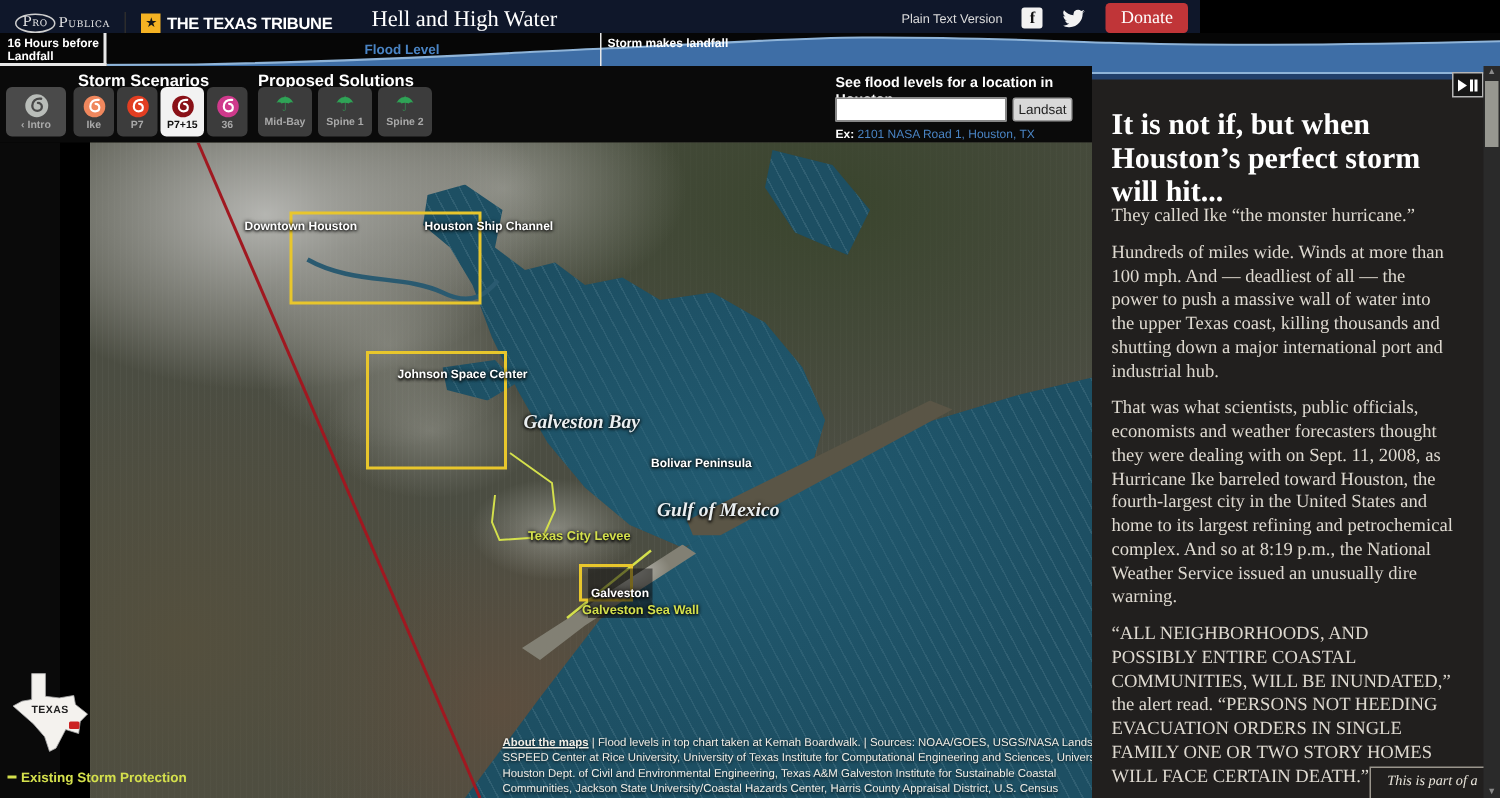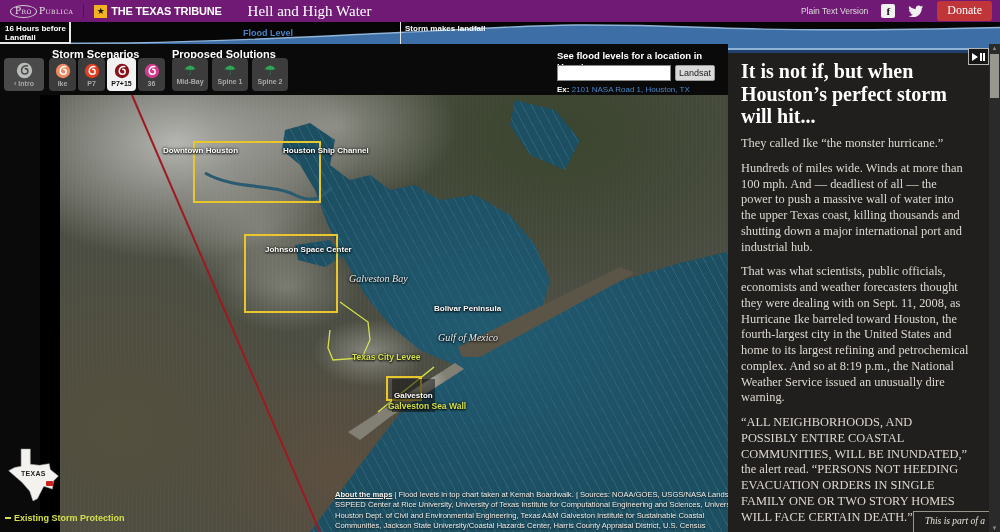--- a/index.html
+++ b/index.html
@@ -1,20 +1,20 @@
 <!DOCTYPE html>
 <html><head>
 <meta charset="utf-8">
 <style>
   * { margin:0; padding:0; box-sizing:border-box; }
   html,body { width:1000px; height:532px; overflow:hidden; background:#000; }
   body { font-family:"Liberation Sans", sans-serif; position:relative; }
 
   
-  #header { position:absolute; left:0; top:0; width:1000px; height:22px; background:#701a75; display:flex; align-items:center; }
+  #header { position:absolute; left:0; top:0; width:800px; height:22px; background:#0f172a; display:flex; align-items:flex-end; }
   .pp-logo { display:flex; align-items:center; margin-left:10px; font-family:"DejaVu Serif", serif; font-size:9px; color:#e8e8e8; letter-spacing:.5px; white-space:nowrap; }
   .pp-oval { border:1px solid #cfcfcf; border-radius:50%; padding:0 4px 1px 4px; margin-right:2px; }
   .hdr-div { width:1px; height:14px; background:#2c2c2c; margin:0 10px; }
   .tt-logo { display:flex; align-items:center; gap:4px; }
   .tt-star { width:13px; height:13px; background:#f4b223; color:#161616; font-size:9px; line-height:13px; text-align:center; }
   .tt-name { color:#fff; font-weight:bold; font-size:11px; letter-spacing:-0.2px; white-space:nowrap; }
   .app-title { font-family:"Liberation Serif", serif; font-size:15px; color:#fff; margin-left:26px; white-space:nowrap; }
   #header .right { margin-left:auto; display:flex; align-items:center; gap:13px; margin-right:8px; }
   .plain-text { color:#ddd; font-size:8.5px; cursor:pointer; }
   .fb { width:14px; height:14px; background:#f2f2f2; border-radius:2px; color:#111; font-weight:bold; font-size:11px; text-align:center; line-height:14px; font-family:"Liberation Serif", serif; cursor:pointer; }
@@ -68,37 +68,37 @@
   #bay { clip-path:polygon(225px 35px,250px 28px,275px 45px,270px 70px,290px 85px,310px 80px,330px 95px,355px 90px,380px 105px,415px 100px,450px 120px,475px 150px,490px 185px,480px 220px,450px 245px,420px 260px,395px 270px,360px 255px,330px 230px,305px 200px,285px 165px,268px 130px,255px 95px,240px 70px,222px 55px); }
   #gulf { clip-path:polygon(250px 437px,300px 370px,340px 318px,400px 268px,455px 232px,540px 192px,620px 168px,688px 152px,688px 437px); }
   #sanjac { clip-path:polygon(455px 5px,495px 15px,520px 45px,505px 75px,470px 60px,450px 30px); }
   #clearlake { clip-path:polygon(235px 150px,270px 145px,285px 160px,265px 172px,238px 165px); }
   .isle { position:absolute; inset:0; }
   #bolivar { background:#5a5546; clip-path:polygon(398px 252px,560px 172px,575px 178px,470px 235px,420px 262px,402px 262px); }
   #galv-isl { background:#828074; background-image:radial-gradient(40px 20px at 355px 285px, rgba(210,210,205,.9), transparent 80%); clip-path:polygon(288px 337px,395px 268px,404px 274px,330px 322px,300px 345px); }
   #map svg.overlay { position:absolute; left:0; top:0; }
   .mrect { position:absolute; border:2px solid #e8c62c; }
   .mlabel { position:absolute; color:#fff; font-size:8px; font-weight:bold; text-shadow:0 1px 2px #000,0 0 3px #000; white-space:nowrap; }
-  .mlabel.it { font-style:italic; font-weight:normal; font-family:"Liberation Serif", serif; font-size:10px; color:#e9eef0; }
+  .mlabel.it { font-style:italic; font-weight:bold; font-family:"Liberation Serif", serif; font-size:13px; color:#e9eef0; }
   .mlabel.gn { color:#d4e04c; font-size:8.5px; }
   .about { position:absolute; left:275px; top:395px; width:414px; color:#f0ede6; font-size:7.6px; line-height:1.35; text-shadow:0 1px 2px rgba(0,0,0,.8); }
   .about b { text-decoration:underline; }
 
   
   #texas-inset { position:absolute; left:6px; top:448px; width:54px; height:54px; }
   #texas-inset .tx-label { position:absolute; left:15px; top:22px; font-size:7px; font-weight:bold; color:#222; letter-spacing:.3px; }
   #texas-inset .pin { position:absolute; left:40px; top:33px; width:7px; height:5px; background:#cc2222; border-radius:1px; }
   #legend { position:absolute; left:5px; top:513px; color:#d4e04c; font-size:9px; font-weight:bold; display:flex; align-items:center; gap:3px; white-space:nowrap; }
   #legend .swatch { width:6px; height:2px; background:#d4e04c; display:inline-block; }
 
   
   #article { position:absolute; left:728px; top:44px; width:272px; height:488px; background:#211f1e; overflow:hidden; }
   #article .topband { position:absolute; left:0; top:0; width:272px; height:9px;
     background:linear-gradient(180deg,#3e6ea6 0 45%,#8fb4d8 45% 62%,#22406b 62% 100%); }
-  .headline { position:absolute; left:13px; top:16px; width:232px; font-family:"Liberation Serif", serif; font-weight:bold; font-size:20px; line-height:1.13; color:#fff; }
+  .headline { position:absolute; left:13px; top:28px; width:232px; font-family:"Liberation Serif", serif; font-weight:bold; font-size:20px; line-height:1.13; color:#fff; }
   .copy { position:absolute; left:13px; top:92px; width:228px; font-family:"Liberation Serif", serif; font-size:12.4px; line-height:1.27; color:#ded9d0; }
   .copy p { margin-bottom:9px; }
   .note { position:absolute; left:185px; top:467px; width:84px; height:70px; border:1px solid #9a958c; background:#211f1e; padding:4px 6px; font-family:"Liberation Serif", serif; font-style:italic; font-size:9.5px; color:#e8e4da; text-align:center; }
   .playpause { position:absolute; left:240px; top:4px; width:21px; height:17px; border:1px solid #b5b5b5; background:#161616; color:#fff; display:flex; align-items:center; justify-content:center; gap:1.5px; cursor:pointer; }
   .playpause .tri { width:0; height:0; border-left:6px solid #fff; border-top:4px solid transparent; border-bottom:4px solid transparent; }
   .playpause .bar { width:2px; height:8px; background:#fff; }
   #scrollbar { position:absolute; right:0; top:0; width:11px; height:488px; background:#2a2a2a; cursor:pointer; }
   #scrollbar .up { position:absolute; top:1px; left:0; width:11px; text-align:center; color:#8a8a8a; font-size:6px; }
   #scrollbar .thumb { position:absolute; top:10px; left:1px; width:9px; height:44px; background:#979790; }
   #scrollbar .down { position:absolute; bottom:1px; left:0; width:11px; text-align:center; color:#8a8a8a; font-size:6px; }

